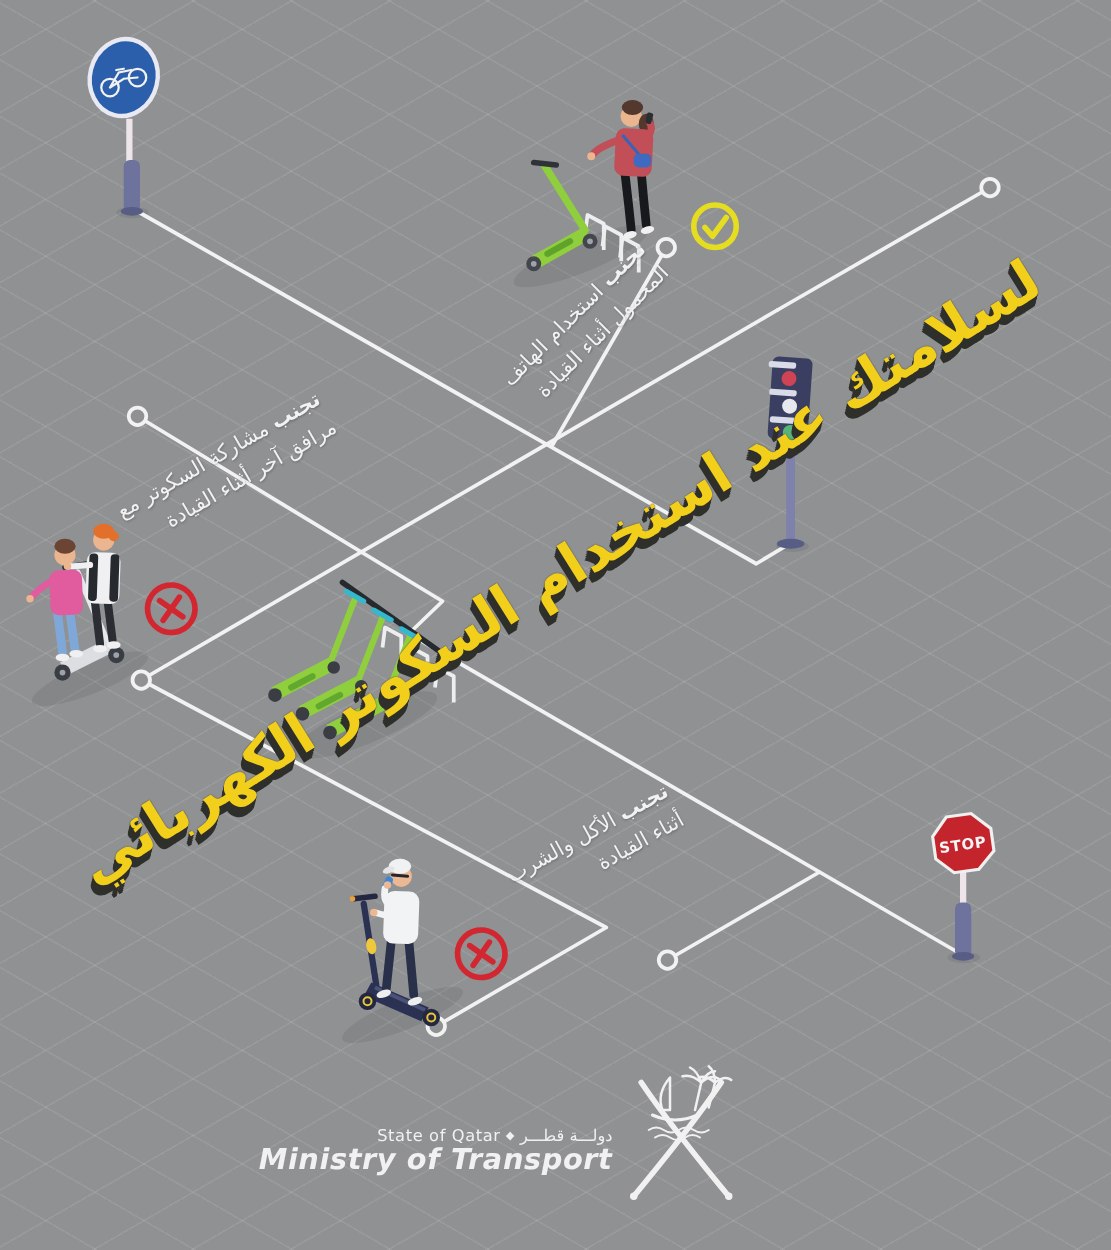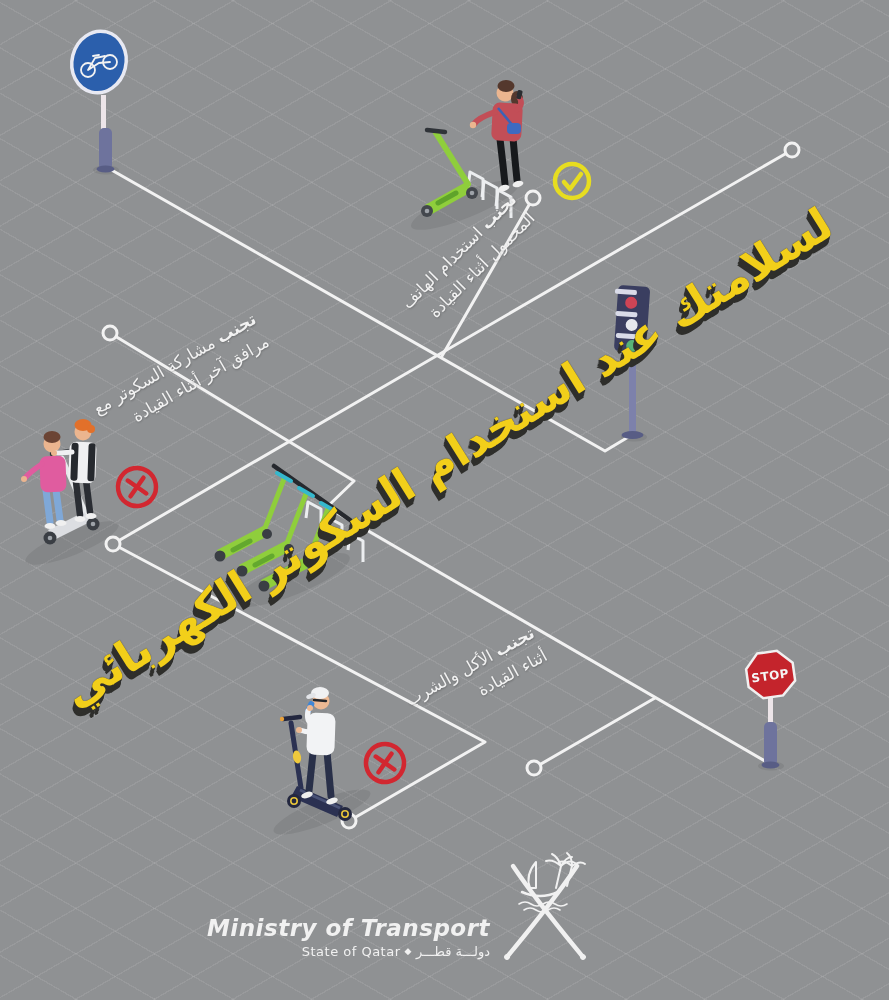--- a/index.html
+++ b/index.html
@@ -34,21 +34,21 @@
     text-shadow:0 1px 2px rgba(0,0,0,0.25);
   }
   .callout b{font-weight:700;}
   .callout-phone{left:352px; top:251px; width:200px; transform:rotate(-45deg);}
   .callout-share{left:28px;  top:366px; width:250px; transform:rotate(-30deg);}
   .callout-eat  {left:352px; top:666px; width:200px; transform:rotate(-29deg);}
 
   .logo-text{position:absolute; z-index:2; right:399px; text-align:right; color:#F1F1F1;}
   .logo-ar{top:884px; font-size:25px;}
   .logo-en{top:915px; font-size:23px; font-weight:700; letter-spacing:0.5px;font-style:italic;}
-  .logo-sub{top:944px; font-size:13px; letter-spacing:0.5px;}
+  .logo-sub{top:902px; font-size:13px; letter-spacing:0.5px;}
   .logo-sub .sep{font-size:9px; vertical-align:2px; padding:0 4px;}
 </style>
 </head>
 <body>
 
 <div class="poster">
 
   <svg class="scene-svg" width="889" height="1000" viewBox="0 0 889 1000">
 
     <g fill="rgba(35,37,40,0.10)">

